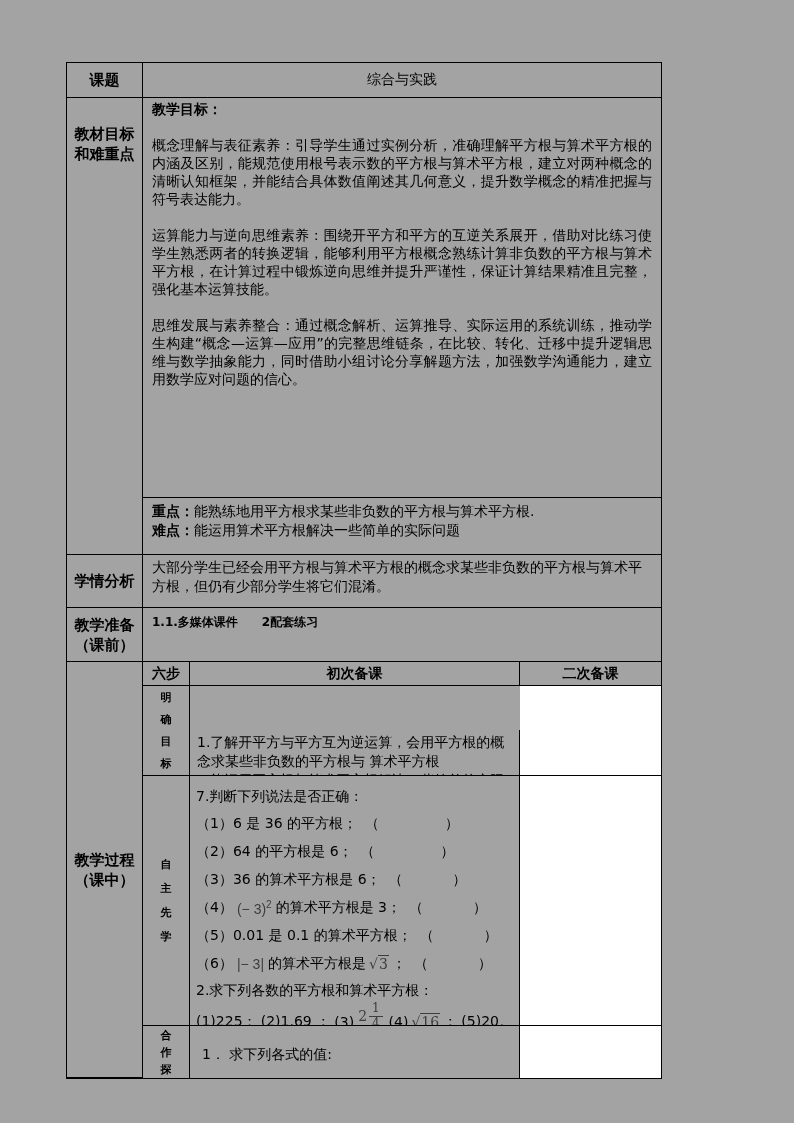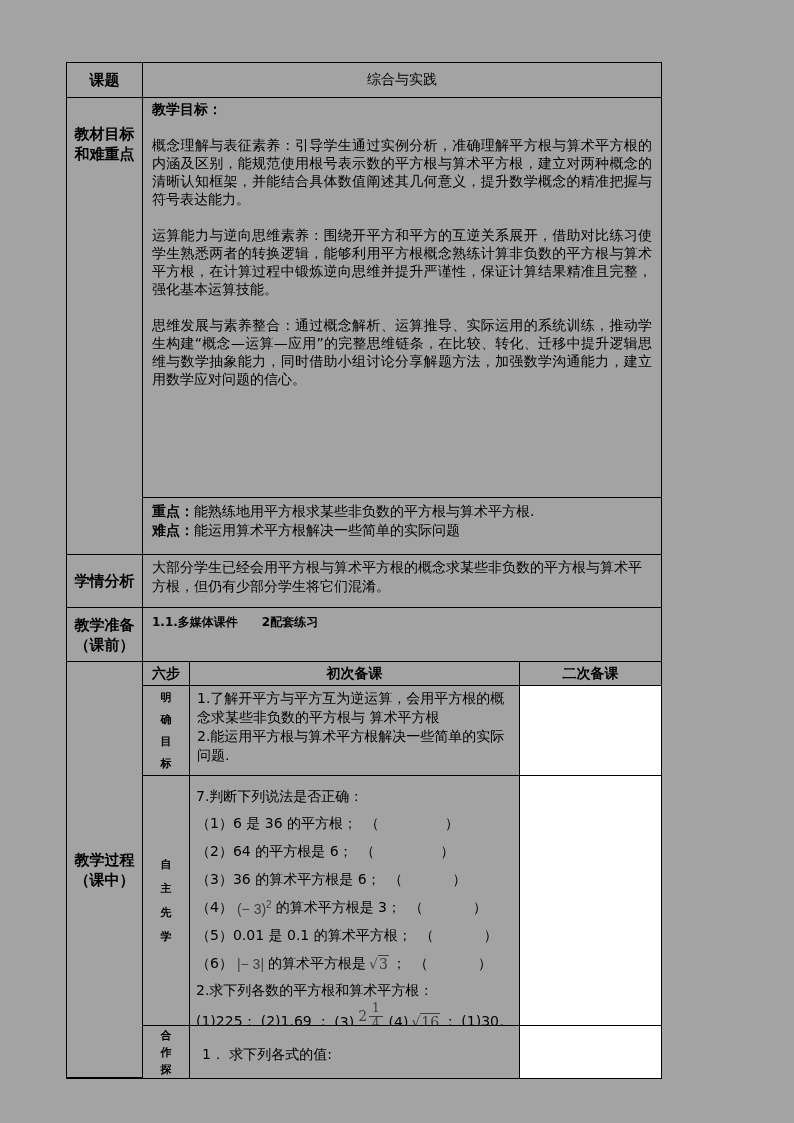--- a/index.html
+++ b/index.html
@@ -28,21 +28,21 @@
   .kd-cell{padding:4px 9px;font-size:14px;line-height:19px;}
   .kd-cell b{font-weight:bold;}
   .analysis-cell{padding:3px 9px;font-size:14px;line-height:19px;}
   .prep-cell{padding:6px 9px;font-size:12px;font-weight:bold;}
   .hdr{display:flex;align-items:center;justify-content:center;font-weight:bold;font-size:14px;}
   .vname{display:flex;align-items:center;justify-content:center;font-weight:bold;font-size:11px;}
   .vtext{width:1.1em;text-align:center;word-break:break-all;}
   .lh22 .vtext{line-height:22px;}
   .lh24 .vtext{line-height:24px;}
   .lh17 .vtext{line-height:17px;}
-  .step1-cell{padding:3px 7px;font-size:14px;line-height:19px;}
+  .step1-cell{padding:3px 7px;font-size:14px;line-height:19px;margin-top:44px;}
   .step1-cell div{margin:0;}
   .step2-cell{padding:8px 6px 0 6px;font-size:14px;}
   .qtitle{height:26px;display:flex;align-items:center;}
   .qline{height:28px;display:flex;align-items:center;white-space:nowrap;}
   .qline .paren{margin-left:8px;letter-spacing:2px;}
   .math{font-family:Liberation Sans, sans-serif;color:#3d3d3d;margin:0 4px;}
   .math sup{font-size:10px;}
   .sqrt{font-family:"DejaVu Serif","Liberation Serif",serif;color:#3d3d3d;margin:0 3px;white-space:nowrap;}
   .sqrt .rad{border-top:1px solid #3d3d3d;padding:0 1px;}
   .numline{display:flex;align-items:center;margin-top:4px;white-space:nowrap;}
@@ -176,21 +176,21 @@
             <span class="fstack">
               <span class="fnum">1</span>
               <span class="fden">4</span>
             </span>
           </span>
           <span class="gap-s"></span>
         <span>(4)</span>
           <span class="sqrt"><span>√</span><span class="rad">16</span></span>
           <span>；</span>
           <span class="gap"></span>
-        <span>(1)30。</span>
+        <span>(5)20。</span>
       </div>
     </div>
     <div class="cell lastcol empty-cell"></div>
 
     <div class="cell lastrow vname lh17">
       <span class="vtext">合作探</span>
     </div>
     <div class="cell lastrow step3-cell">
       <span>1． 求下列各式的值:</span>
     </div>

